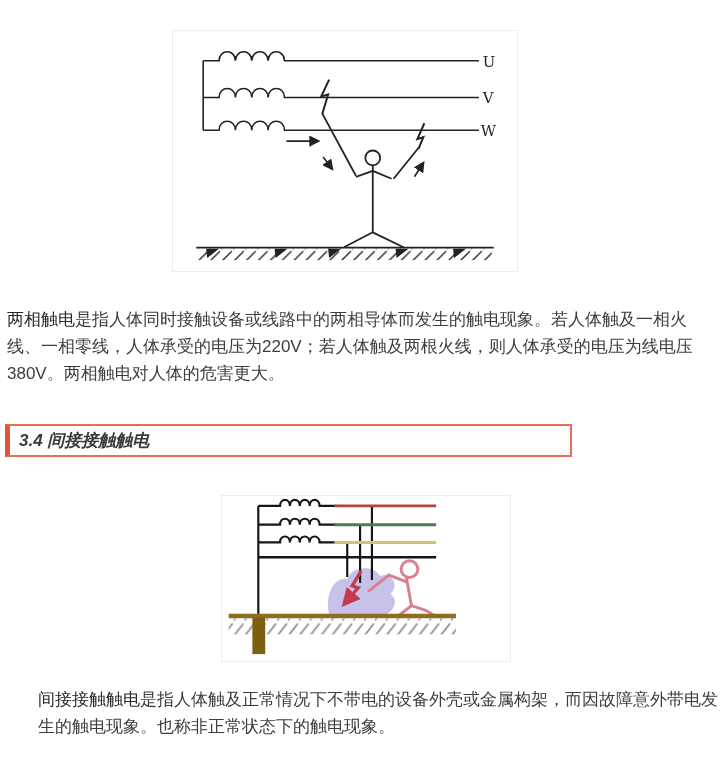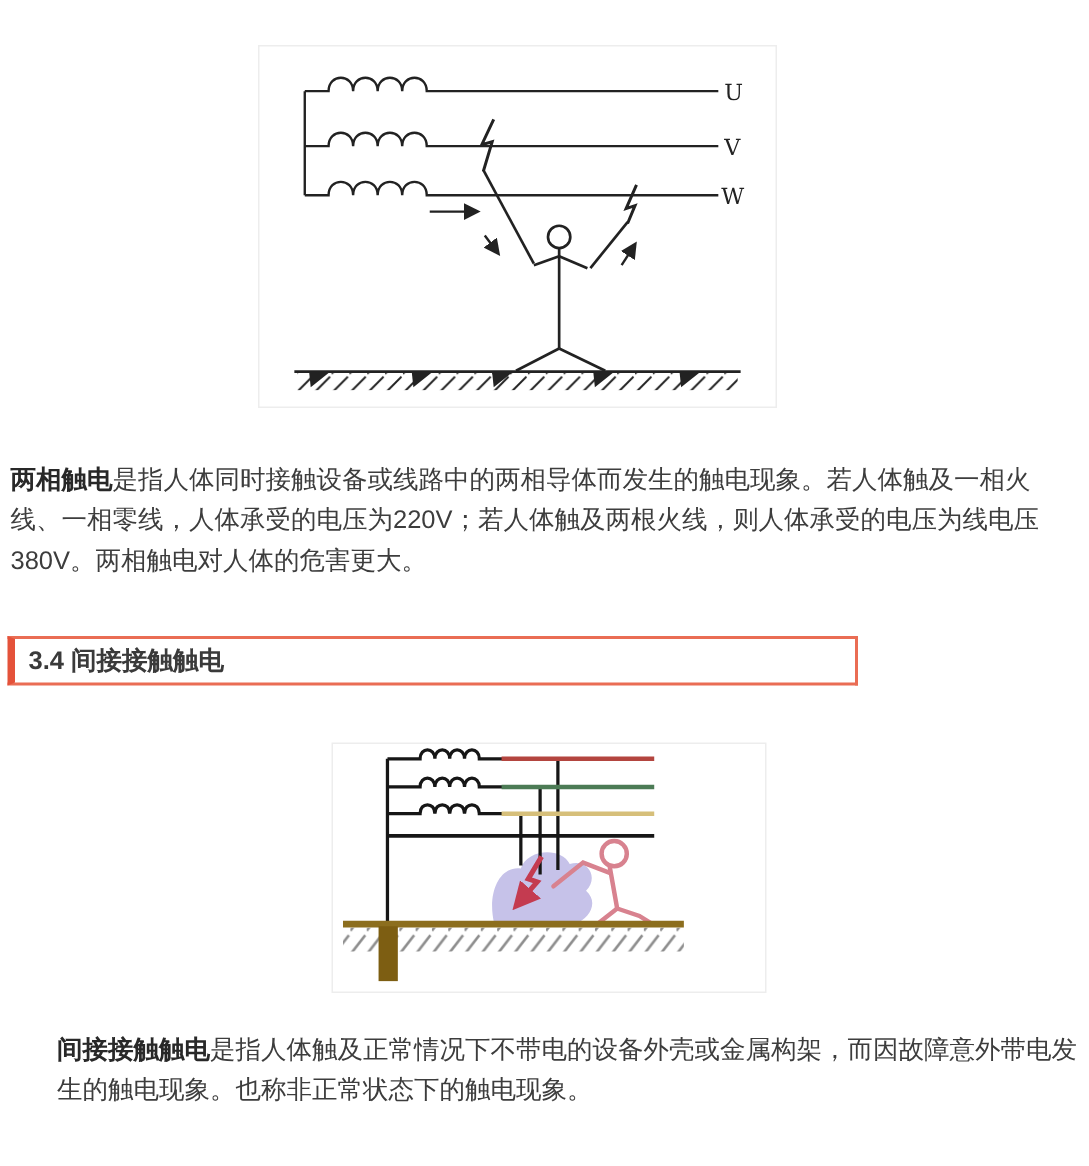--- a/index.html
+++ b/index.html
@@ -4,26 +4,26 @@
 <style>
   html,body{margin:0;padding:0;background:#fff;}
   .page{position:relative;width:726px;height:777px;background:#ffffff;overflow:hidden;
         font-family:"Liberation Sans","DejaVu Sans",sans-serif;}
   figure{position:absolute;margin:0;background:#fff;border:1px solid #ededed;box-sizing:border-box;}
   .fig1{left:172px;top:30px;width:346px;height:242px;}
   .fig2{left:221px;top:495px;width:290px;height:167px;}
   figure svg{display:block;width:100%;height:100%;}
   .para{position:absolute;left:7px;width:692px;font-size:17px;line-height:27px;color:#3d3d3d;
         text-align:left;word-break:break-all;}
-  .para strong{color:#282828;font-weight:700;}
+  .para strong{color:#282828;font-weight:400;}
   .p1{top:289px;}
   .p2{top:669px;margin-left:31px;}
   .section-box{position:absolute;left:5px;top:424px;width:567px;height:33px;box-sizing:border-box;
         border:2px solid #ea6d54;border-left:5px solid #e4523a;display:flex;align-items:center;
-        padding-left:9px;font-size:17px;font-weight:700;color:#3a3a3a;background:#fff;}
+        padding-left:9px;font-size:17px;font-weight:700;color:#3a3a3a;background:#fff;font-style:italic;}
   .svg-label{font-family:"DejaVu Serif","Liberation Serif",serif;font-size:15px;}
 </style>
 </head>
 <body>
 
 <div class="page">
 
   <figure class="fig1">
     <svg viewBox="0 0 346 242">
       <defs>

